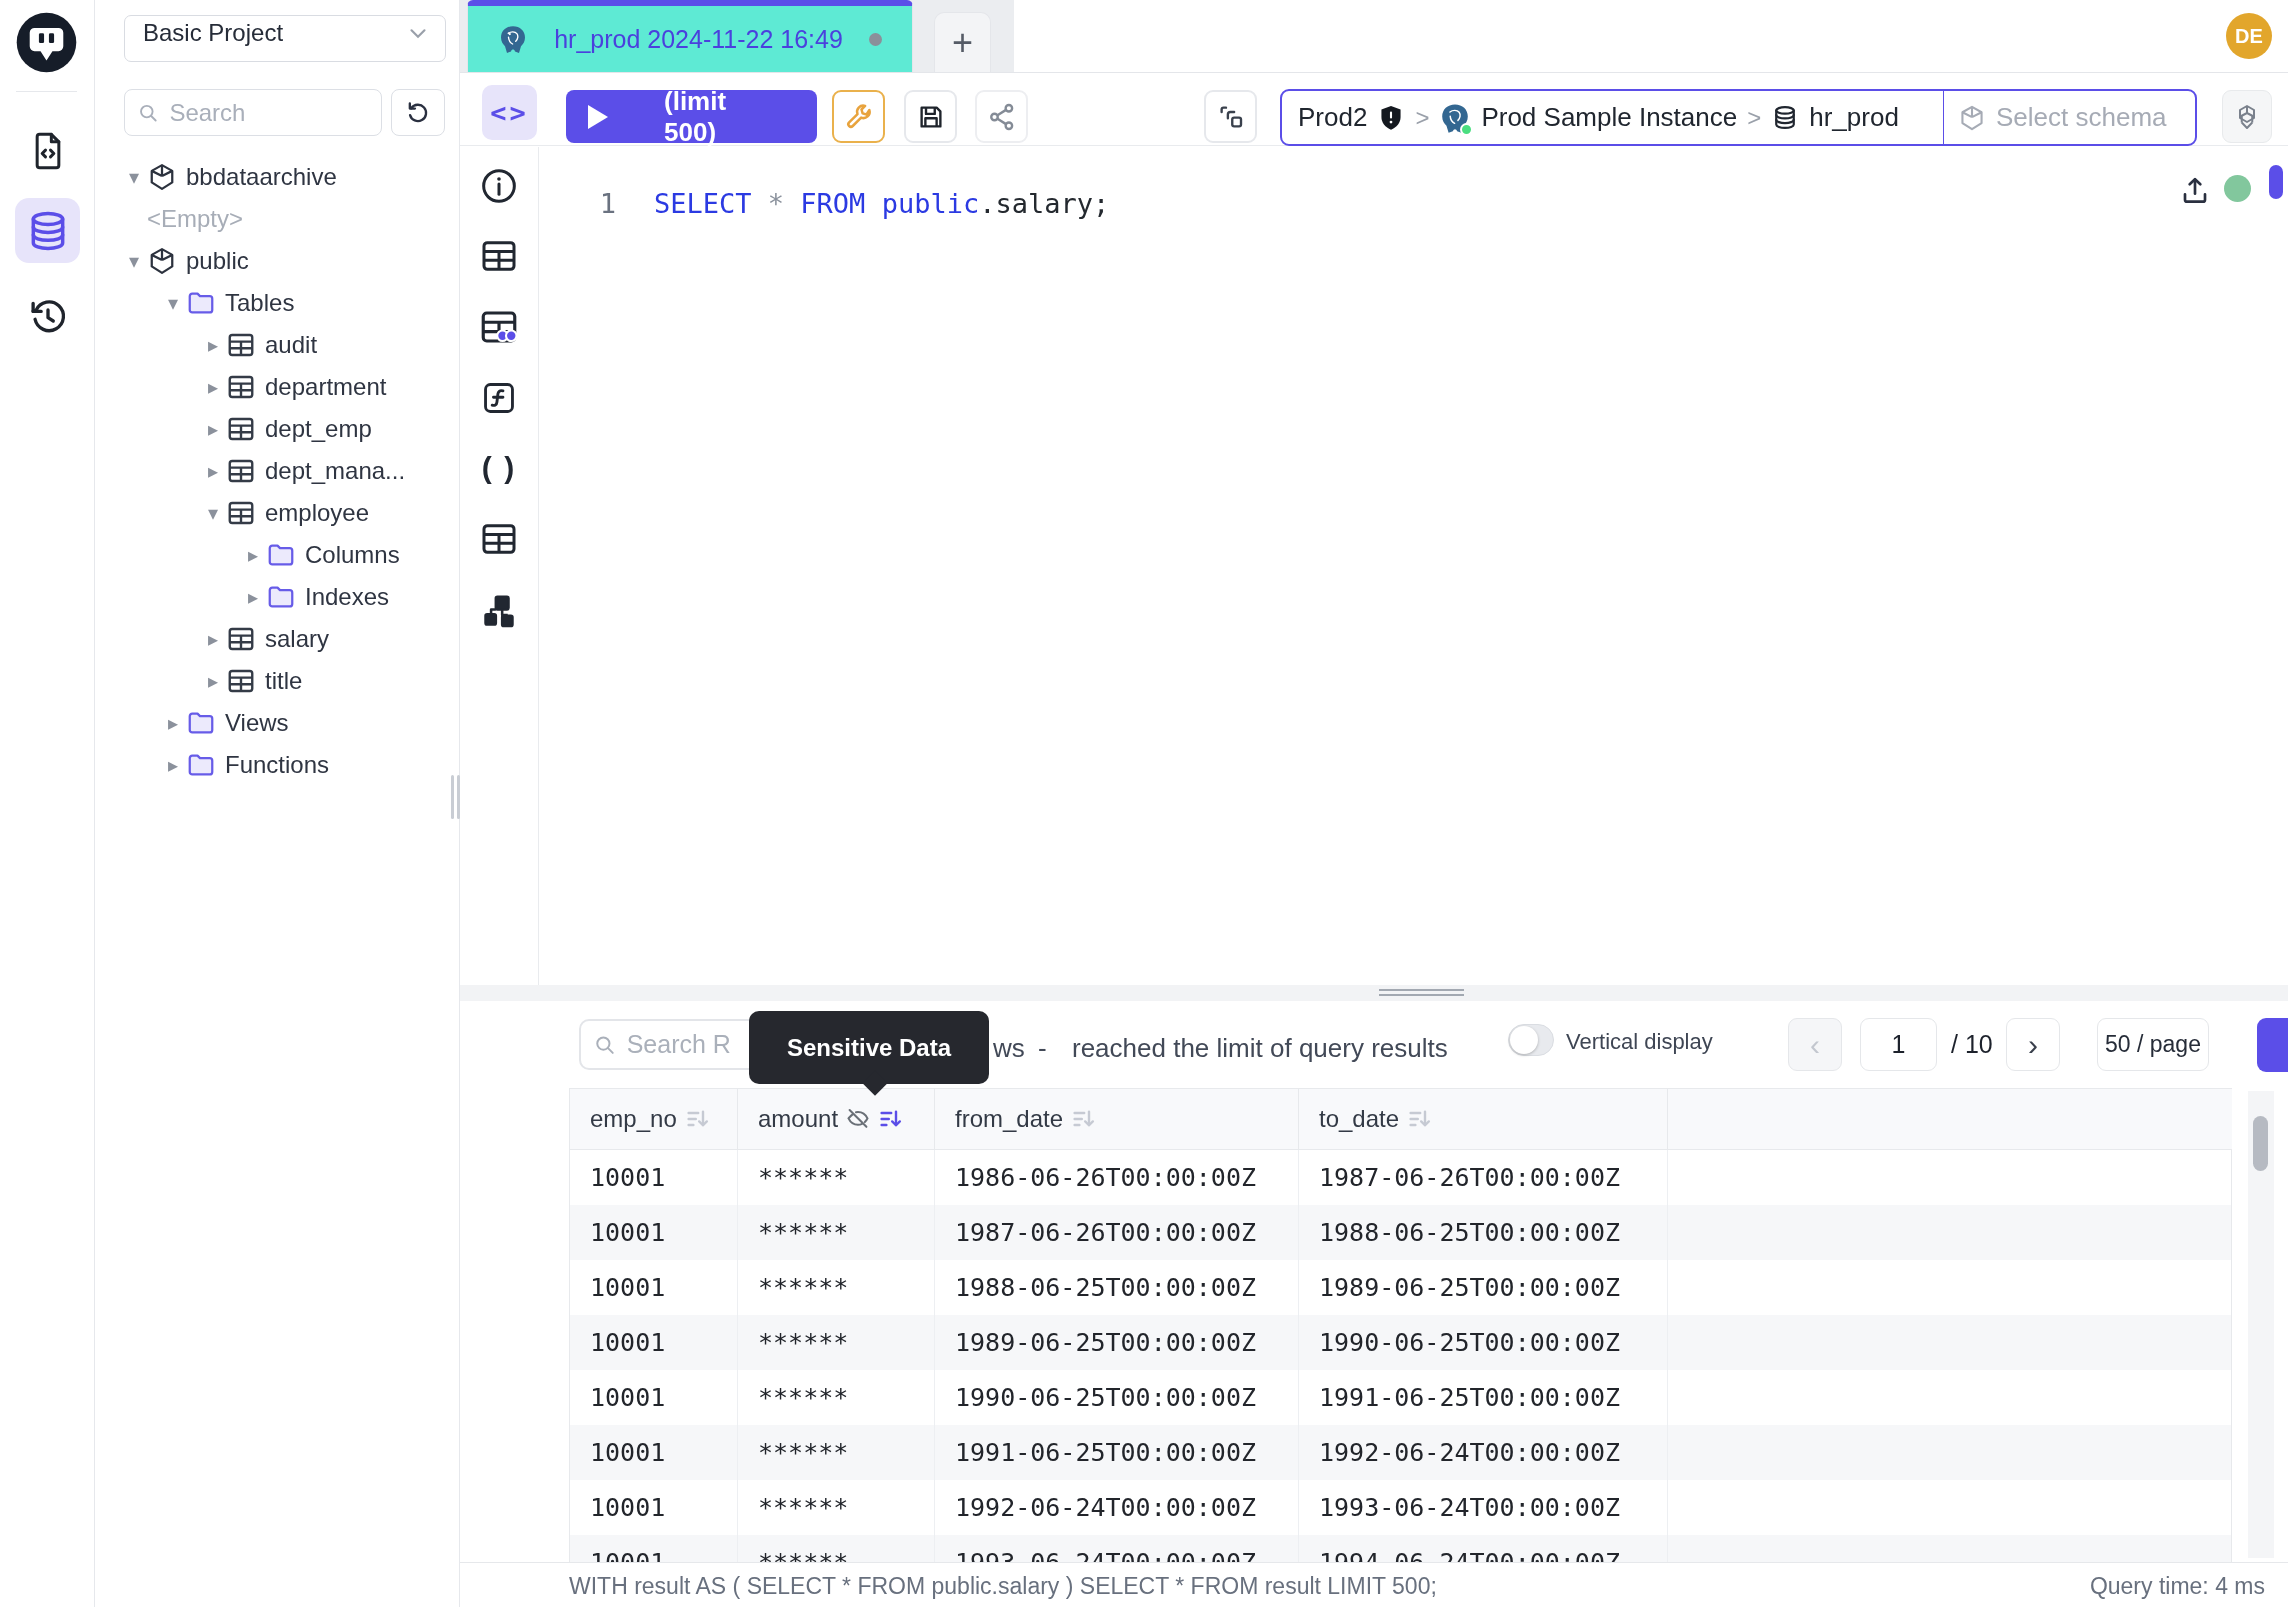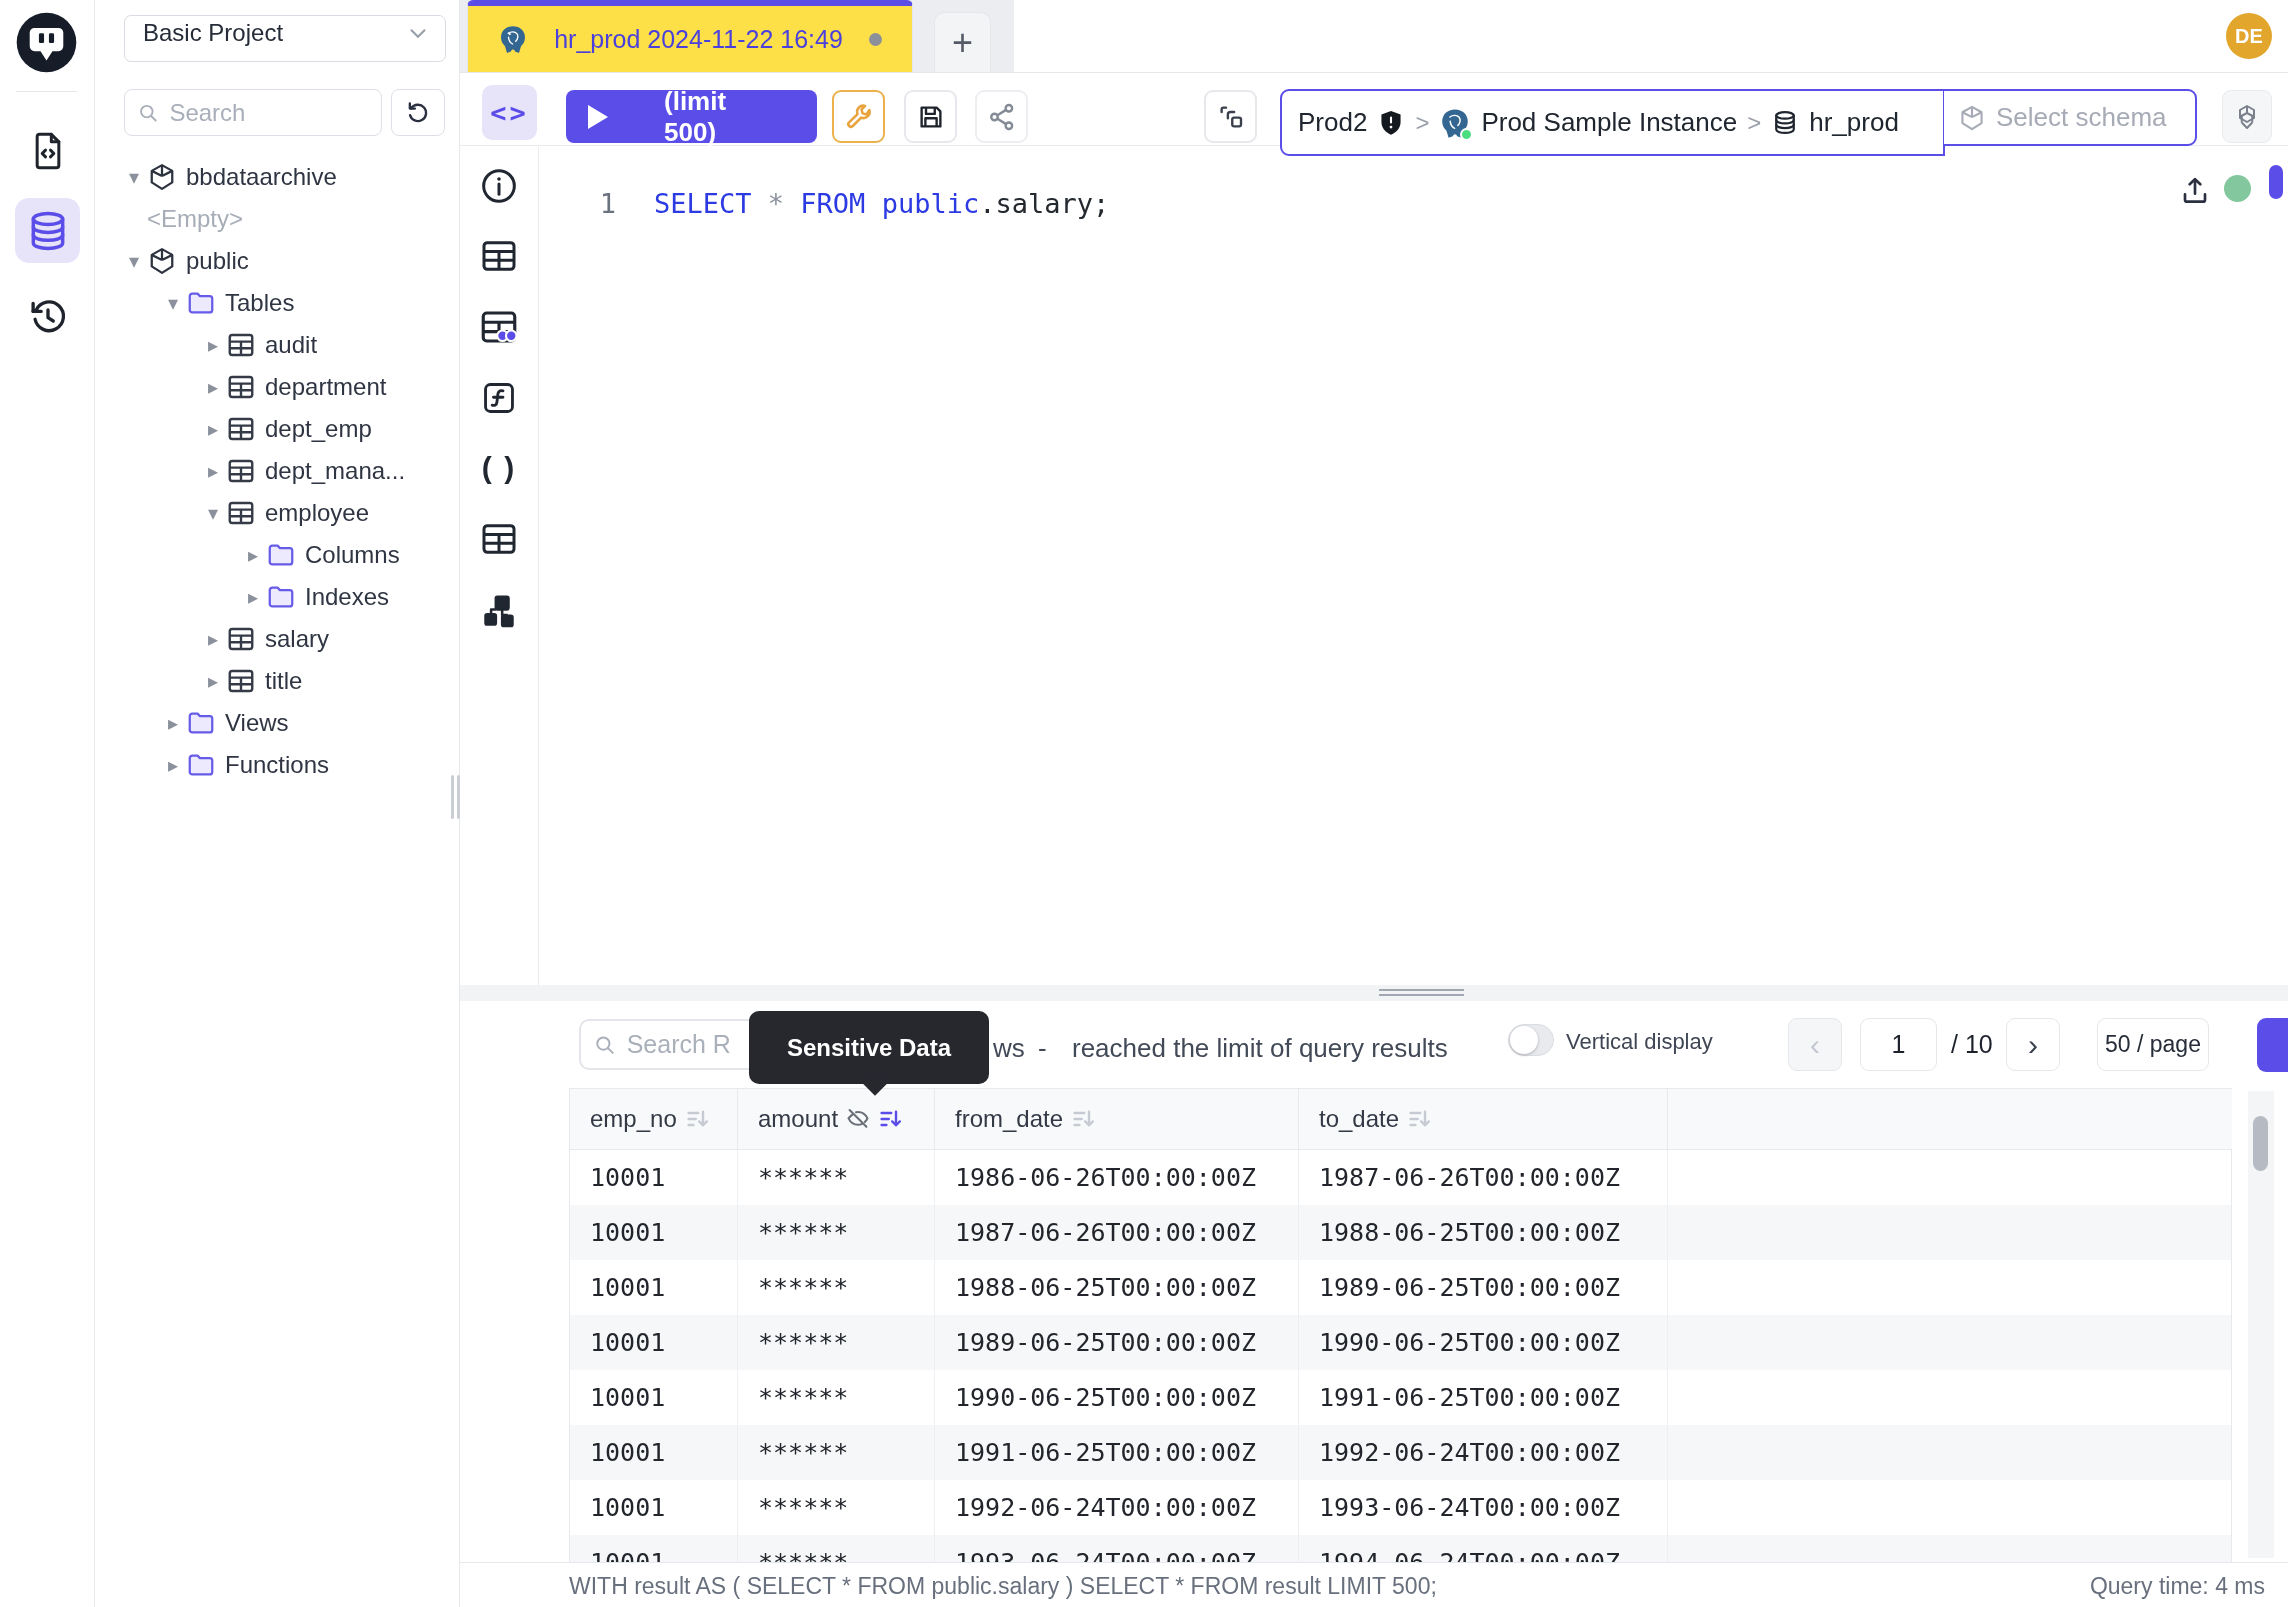--- a/index.html
+++ b/index.html
@@ -31,40 +31,40 @@
   .ticon { width:30px; height:30px; margin-right:9px; flex:0 0 30px; }
   .tlabel { font-size:24px; color:#2f3542; }
   .tlabel.muted { color:#a7adb7; }
   .side-handle { position:absolute; left:356px; top:775px; width:10px; height:44px; }
   .side-handle i { position:absolute; top:0; width:3px; height:44px; background:#c9cdd4; border-radius:2px; }
   .side-handle i:first-child { left:0; } .side-handle i:last-child { left:6px; }
 
   
   .tabband { position:absolute; left:460px; top:0; width:1829px; height:73px; background:#fff; border-bottom:1px solid #e4e6ea; }
   .tabs-bg { position:absolute; left:0; top:0; width:554px; height:72px; background:#ebedf0; }
-  .tab-active { position:absolute; left:7px; top:0; width:446px; height:72px; background:#fde047; border-top:6px solid #5b4ee8; border-left:1px solid #e4e6ea; border-right:1px solid #e4e6ea; border-radius:6px 6px 0 0; display:flex; align-items:center; justify-content:center; gap:26px; cursor:pointer; }
+  .tab-active { position:absolute; left:7px; top:0; width:446px; height:72px; background:#5eead4; border-top:6px solid #5b4ee8; border-left:1px solid #e4e6ea; border-right:1px solid #e4e6ea; border-radius:6px 6px 0 0; display:flex; align-items:center; justify-content:center; gap:26px; cursor:pointer; }
   .tab-active .tlbl { font-size:25px; font-weight:500; color:#4a41dd; }
   .tab-dot { width:13px; height:13px; border-radius:50%; background:#8b909a; }
   .tab-plus { position:absolute; left:474px; top:12px; width:57px; height:60px; background:#f3f4f6; border:1px solid #e4e6ea; border-bottom:0; border-radius:10px 10px 0 0; display:flex; align-items:center; justify-content:center; font-size:36px; color:#555b66; font-weight:300; cursor:pointer; }
   .avatar { position:absolute; left:1766px; top:13px; width:46px; height:46px; border-radius:50%; background:#e2a62c; color:#fff; font-size:20px; font-weight:700; display:flex; align-items:center; justify-content:center; cursor:pointer; }
 
   
   .toolbar { position:absolute; left:460px; top:73px; width:1829px; height:73px; background:#fff; border-bottom:1px solid #e9ebee; z-index:5; }
   .codebtn { position:absolute; left:22px; top:12px; width:55px; height:55px; background:#e7e4fa; border-radius:10px; display:flex; align-items:center; justify-content:center; font-family:"DejaVu Sans Mono",monospace; font-size:27px; font-weight:bold; color:#5b4ee8; letter-spacing:3px; cursor:pointer; }
   .runbtn { position:absolute; left:106px; top:17px; width:251px; height:53px; background:#5b4ee8; border-radius:8px; display:flex; align-items:center; color:#fff; cursor:pointer;gap:40px; }
   .play { width:0; height:0; border-left:20px solid #fff; border-top:12px solid transparent; border-bottom:12px solid transparent; margin-left:22px; }
   .runlbl { font-size:26px; font-weight:600; margin-left:16px; }
   .rundiv { width:1px; height:30px; background:rgba(255,255,255,.4); margin-left:18px; }
   .runchev { margin-left:12px; }
   .sqbtn { position:absolute; top:17px; width:53px; height:53px; border:2px solid #e6e8ec; border-radius:9px; background:#fff; display:flex; align-items:center; justify-content:center; cursor:pointer; }
   .sqbtn.wrench { left:372px; border-color:#eab14c; }
   .sqbtn.save { left:444px; }
   .sqbtn.share { left:515px; border-color:#edeef1; }
   .sqbtn.batch { left:744px; }
-  .bc1 { position:absolute; left:820px; top:16px; width:665px; height:67px; border:2px solid #5b4ee8; border-radius:9px 0 0 9px; display:flex; align-items:center; gap:10px; padding:0 14px 0 16px; font-size:26px; color:#20262f; cursor:pointer; background:#fff; }
+  .bc1 { position:absolute; left:820px; top:16px; width:665px; height:57px; border:2px solid #5b4ee8; border-radius:9px 0 0 9px; display:flex; align-items:center; gap:10px; padding:0 14px 0 16px; font-size:26px; color:#20262f; cursor:pointer; background:#fff; }
   .bc2 { position:absolute; left:1483px; top:16px; width:254px; height:57px; border:2px solid #5b4ee8; border-left-width:1px; border-radius:0 9px 9px 0; display:flex; align-items:center; gap:10px; padding:0 14px; font-size:26px; color:#a6abb5; cursor:pointer; background:#fff; }
   .bc-sep { color:#9aa0aa; font-size:24px; }
   .openai { position:absolute; left:1762px; top:17px; width:50px; height:53px; background:#f5f6f7; border:1px solid #e8eaec; border-radius:9px; display:flex; align-items:center; justify-content:center; cursor:pointer; }
 
   
   .strip { position:absolute; left:460px; top:147px; width:79px; height:839px; border-right:1px solid #e9ebee; background:#fff; }
   .strip .sicon { position:absolute; left:50%; transform:translateX(-50%); width:48px; height:48px; display:flex; align-items:center; justify-content:center; cursor:pointer; color:#212731; }
   .parens { font-size:30px; font-weight:600; color:#212731; letter-spacing:2px; }
 
   

